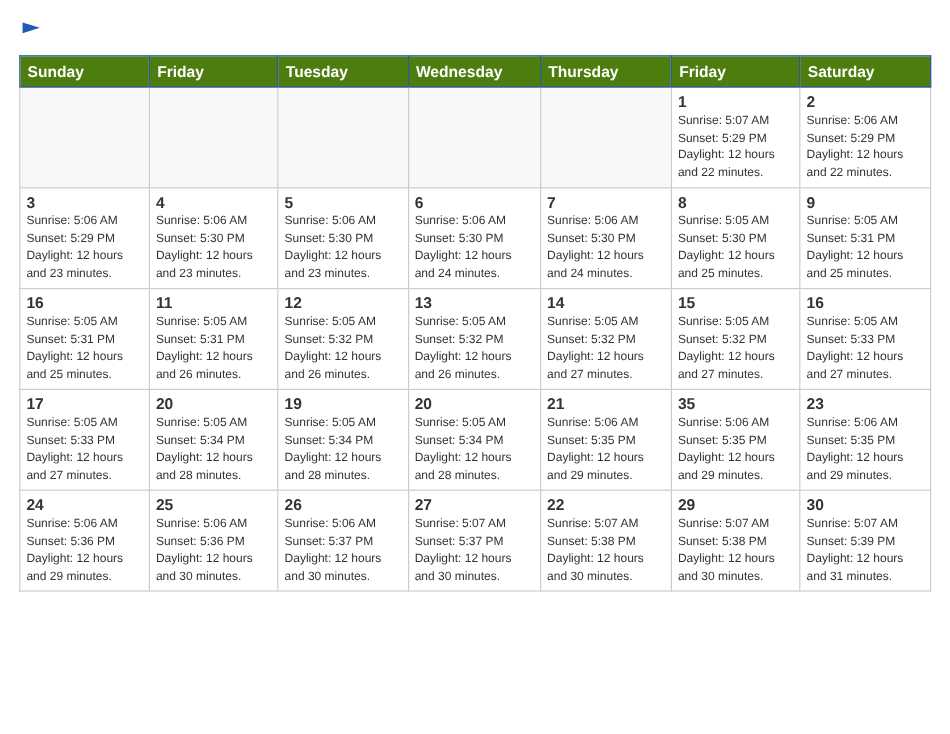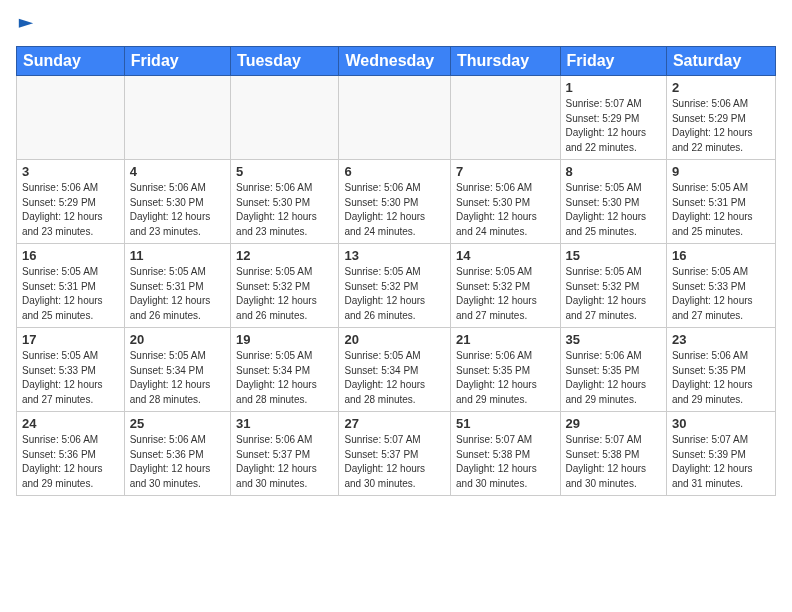--- a/index.html
+++ b/index.html
@@ -48,25 +48,25 @@
       font-size: 15px;
       color: #555;
       margin-top: 2px;
     }
     .calendar {
       width: 100%;
       border-collapse: collapse;
       border: 1px solid #ccc;
     }
     .calendar th {
-      background: #3b82f6;
+      background: #4d7c0f;
       color: #fff;
       text-align: left;
       padding: 5px 6px;
-      font-size: 16px;
+      font-size: 13px;
       font-weight: bold;
       border: 1px solid #2a5aa8;
     }
     .calendar td {
       vertical-align: top;
       border: 1px solid #ccc;
       padding: 4px 5px;
       width: 113px;
       min-height: 80px;
       background: #fff;
@@ -303,35 +303,35 @@
 and 29 minutes.</div>
         </td>
         <td>
           <span class="day-number">25</span>
           <div class="day-info" style="white-space: pre-line;">Sunrise: 5:06 AM
 Sunset: 5:36 PM
 Daylight: 12 hours
 and 30 minutes.</div>
         </td>
         <td>
-          <span class="day-number">31</span>
+          <span class="day-number">26</span>
           <div class="day-info" style="white-space: pre-line;">Sunrise: 5:06 AM
 Sunset: 5:37 PM
 Daylight: 12 hours
 and 30 minutes.</div>
         </td>
         <td>
           <span class="day-number">27</span>
           <div class="day-info" style="white-space: pre-line;">Sunrise: 5:07 AM
 Sunset: 5:37 PM
 Daylight: 12 hours
 and 30 minutes.</div>
         </td>
         <td>
-          <span class="day-number">51</span>
+          <span class="day-number">22</span>
           <div class="day-info" style="white-space: pre-line;">Sunrise: 5:07 AM
 Sunset: 5:38 PM
 Daylight: 12 hours
 and 30 minutes.</div>
         </td>
         <td>
           <span class="day-number">29</span>
           <div class="day-info" style="white-space: pre-line;">Sunrise: 5:07 AM
 Sunset: 5:38 PM
 Daylight: 12 hours

